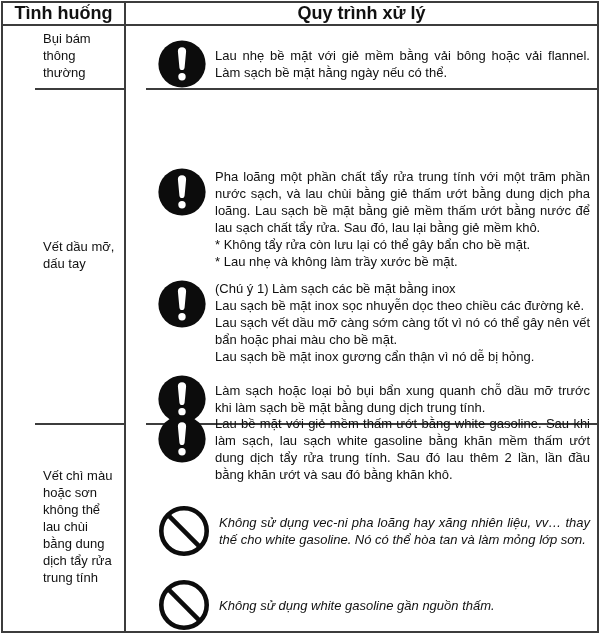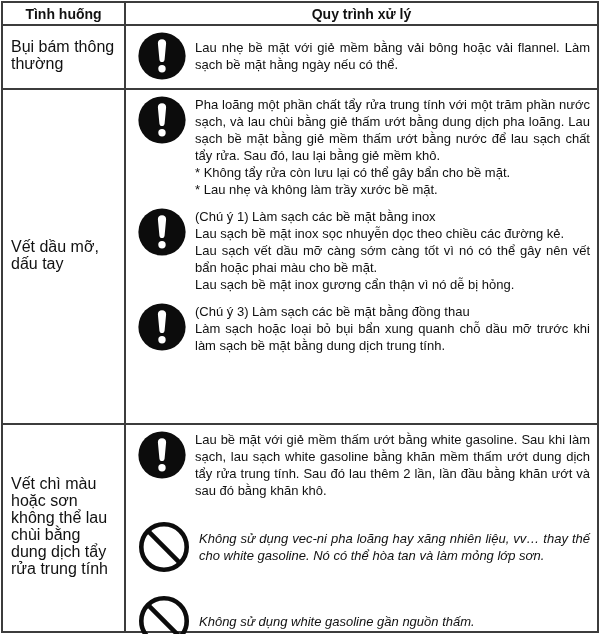--- a/index.html
+++ b/index.html
@@ -16,32 +16,33 @@
     border: 2px solid #3c3c3c;
     display: grid;
     grid-template-columns: 123px 1fr;
     grid-template-rows: 23px 64px 335px 206px;
     background: #fff;
   }
   
   .table > :nth-child(-n+6) { border-bottom: 2px solid #3c3c3c; }
   .hdr {
     display: flex; align-items: center; justify-content: center;
-    font-weight: bold; font-size: 14px;
+    font-weight: bold; font-size: 18px;
   }
   .hdr-left, .cell-left { border-right: 2px solid #3c3c3c; }
   .cell-left {
     display: flex; align-items: center;
     padding: 0 7px 4px 8px;
-    font-size: 16px; line-height: 17px;
+    font-size: 13px; line-height: 17px; margin-left: 32px;
   }
   .cell-right {
-    display: flex; flex-direction: column; justify-content: flex-start;
+    display: flex; flex-direction: column; justify-content: flex-end;
     gap: 10px;
-    padding: 6px 0;
+    padding: 0 0;
+    margin-left: 20px;
   }
   .cell-right.row-2 { gap: 22px; }
   .block {
     display: flex; align-items: flex-start; gap: 9px;
     padding: 0 7px 0 12px;
   }
   .icon-holder { flex: 0 0 auto; line-height: 0; }
   .block-text {
     flex: 1;
     min-height: 48px;
@@ -114,21 +115,20 @@
 
   <div class="block">
     <span class="icon-holder">
   <svg width="48" height="48" viewBox="0 0 48 48" aria-hidden="true">
     <circle cx="24" cy="24" r="23.6" fill="#0c0c0c"></circle>
     <path d="M24 7.2c2.7 0 4.3 1.7 4.1 4.3l-1.5 15.9c-.13 1.65-1.15 2.7-2.6 2.7s-2.47-1.05-2.6-2.7l-1.5-15.9C19.7 8.9 21.3 7.2 24 7.2z" fill="#ffffff"></path>
     <circle cx="24" cy="36.8" r="3.7" fill="#ffffff"></circle>
   </svg>
 </span>
     <div class="block-text">
-          <p>(Chú ý 3) Làm sạch các bề mặt bằng đồng thau</p>
           <p>Làm sạch hoặc loại bỏ bụi bẩn xung quanh chỗ dầu mỡ trước khi làm sạch bề mặt bằng dung dịch trung tính.</p>
         </div>
   </div>
 </div>
 
   <div class="cell-left row-2">
     <span>Vết chì màu hoặc sơn không thể lau chùi bằng dung dịch tẩy rửa trung tính</span>
   </div>
   <div class="cell-right row-2">
   <div class="block">

